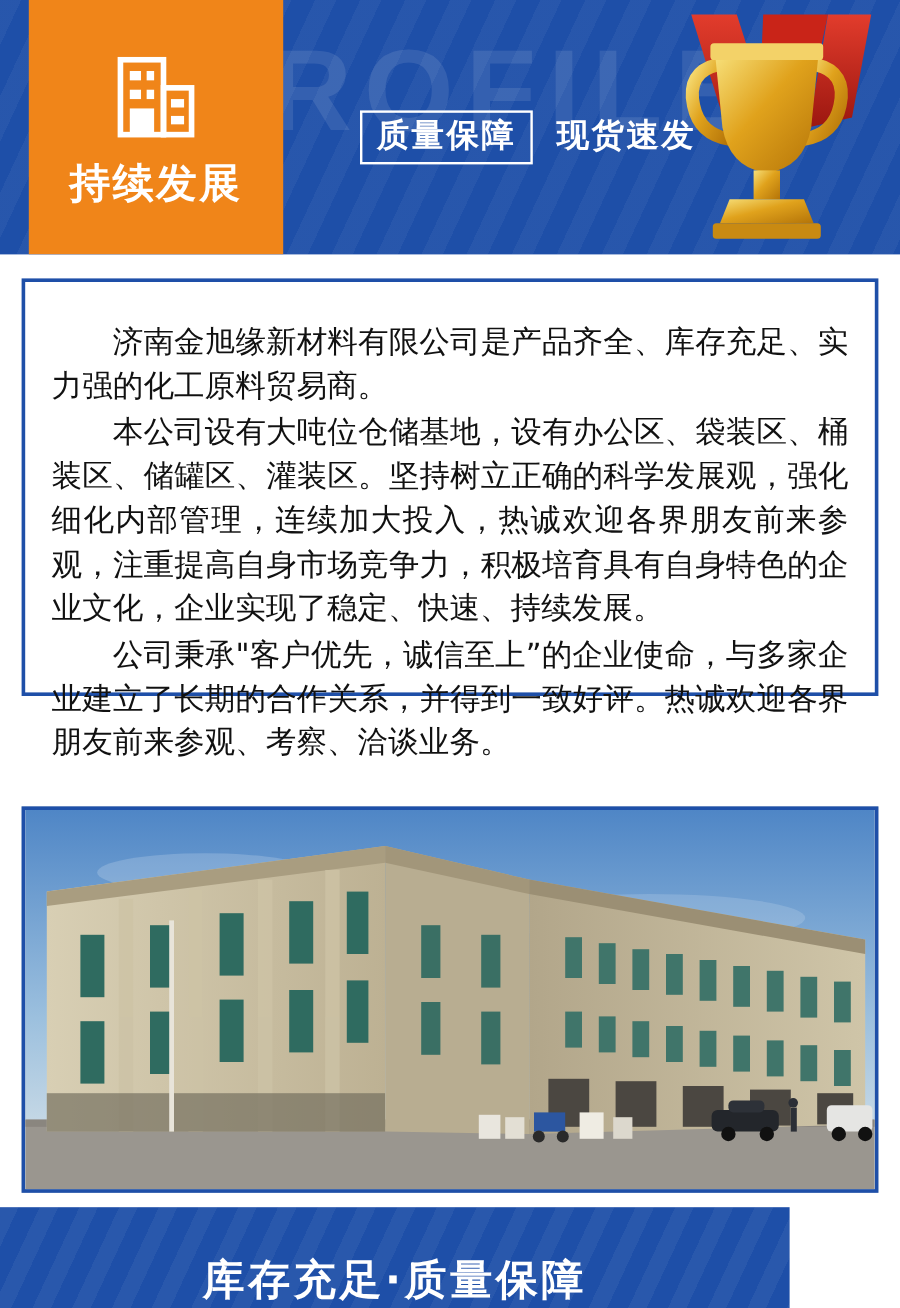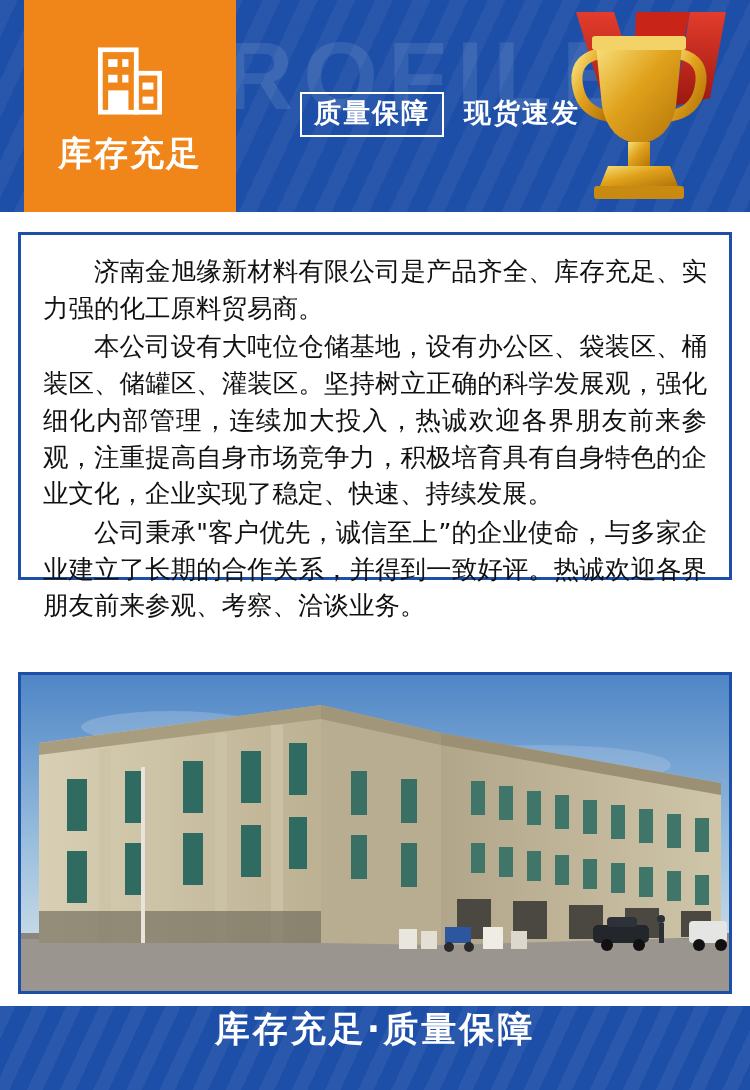--- a/index.html
+++ b/index.html
@@ -110,21 +110,21 @@
   
   .text-card {
     position: absolute;
     left: 18px;
     top: 232px;
     width: 714px;
     height: 348px;
     border: 3px solid #1e4fa8;
     box-sizing: border-box;
     background: #ffffff;
-    padding: 18px 22px 10px 22px;
+    padding: 32px 22px 10px 22px;
   }
   .text-card p {
     margin: 0 0 2px 0;
     font-size: 25.5px;
     line-height: 1.44;
     color: #111111;
     text-indent: 2em;
     text-align: justify;
     font-family: "DejaVu Sans", "Liberation Sans", sans-serif;
     letter-spacing: 0px;
@@ -142,25 +142,25 @@
     overflow: hidden;
     background: #b9c7d6;
   }
   .photo svg { display: block; }
 
   
   .footer {
     position: absolute;
     left: 0;
     top: 1006px;
-    width: 750px;
+    width: 658px;
     height: 84px;
     background: #1e4fa8;
     display: flex;
-    align-items: flex-start;
+    align-items: flex-end;
     justify-content: center;
     overflow: hidden;
   }
   .footer-stripes {
     position: absolute;
     left: 0; top: 0; width: 750px; height: 84px;
     background: repeating-linear-gradient(
       115deg,
       rgba(255,255,255,0.05) 0px,
       rgba(255,255,255,0.05) 14px,
@@ -195,21 +195,21 @@
         <g fill="#ffffff">
           <rect x="22" y="22" width="12" height="10"></rect>
           <rect x="40" y="22" width="8" height="10"></rect>
           <rect x="22" y="42" width="12" height="10"></rect>
           <rect x="40" y="42" width="8" height="10"></rect>
           <rect x="22" y="62" width="26" height="28"></rect>
           <rect x="66" y="52" width="14" height="9"></rect>
           <rect x="66" y="70" width="14" height="9"></rect>
         </g>
       </svg>
-      <div class="cn-title">库存充足</div>
+      <div class="cn-title">持续发展</div>
     </div>
 
     <div class="badge-row">
       <div class="badge">质量保障</div>
       <div class="badge plain">现货速发</div>
     </div>
 
     <div class="trophy-wrap">
       <svg width="190" height="195" viewBox="0 0 190 195">
         <defs>

